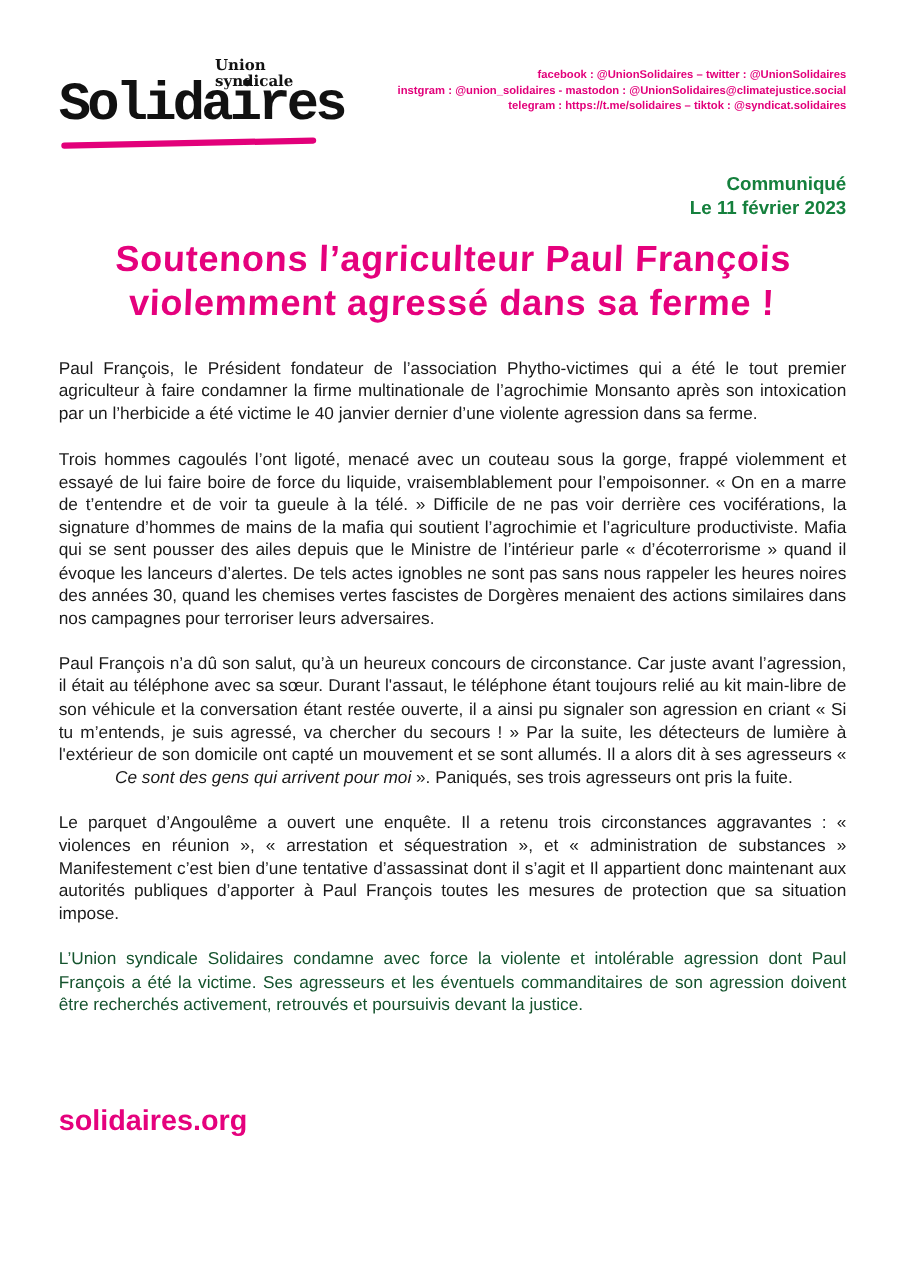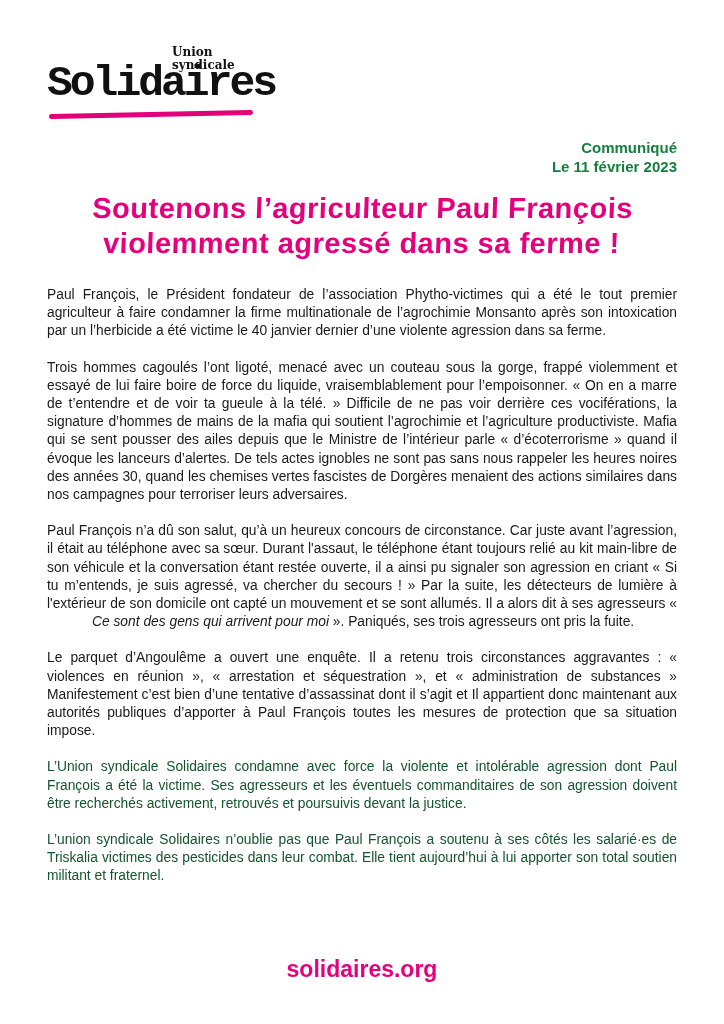--- a/index.html
+++ b/index.html
@@ -101,21 +101,20 @@
     margin-bottom: 18px;
   }
   .body-text p.pink-bold {
     color: #14532d;
     font-weight: normal;
   }
   .quote-italic { font-style: italic; margin-left: 45px; }
 
   
   .footer {
-    text-align: center;
     margin-top: 70px;
   }
   .website {
     color: #e5017d;
     font-weight: bold;
     font-size: 23px;
     text-decoration: none;
   }
 </style>
 </head>
@@ -123,38 +122,42 @@
 
 <div class="page">
 
   <div class="header">
     <div class="logo">
       <div class="logo-tagline">Union
 syndicale</div>
       <div class="logo-wordmark">Solidaires</div>
       <div class="logo-underline"></div>
     </div>
+    <div class="social">
+      <div>facebook : @UnionSolidaires – twitter : @UnionSolidaires</div>
+      <div>instgram : @union_solidaires - mastodon : @UnionSolidaires@climatejustice.social</div>
+      <div>telegram : https://t.me/solidaires – tiktok : @syndicat.solidaires</div>
+    </div>
   </div>
 
   <div class="communique">
     <div>Communiqué</div>
     <div>Le 11 février 2023</div>
   </div>
 
   <h1 class="doc-title">
     <span style="display:block">Soutenons l’agriculteur Paul François</span>
     <span style="display:block">violemment agressé dans sa ferme !</span>
   </h1>
 
   <div class="body-text">
     <p>Paul François, le Président fondateur de l’association Phytho-victimes qui a été le tout premier agriculteur à faire condamner la firme multinationale de l’agrochimie Monsanto après son intoxication par un l’herbicide a été victime le 40 janvier dernier d’une violente agression dans sa ferme.</p>
     <p>Trois hommes cagoulés l’ont ligoté, menacé avec un couteau sous la gorge, frappé violemment et essayé de lui faire boire de force du liquide, vraisemblablement pour l’empoisonner. « On en a marre de t’entendre et de voir ta gueule à la télé. » Difficile de ne pas voir derrière ces vociférations, la signature d’hommes de mains de la mafia qui soutient l’agrochimie et l’agriculture productiviste. Mafia qui se sent pousser des ailes depuis que le Ministre de l’intérieur parle « d’écoterrorisme »  quand il évoque les lanceurs d’alertes. De tels actes ignobles ne sont pas sans nous rappeler les heures noires des années 30, quand les chemises vertes fascistes de Dorgères menaient des actions similaires dans nos campagnes pour terroriser leurs adversaires.</p>
     <p><span>Paul François n’a dû son salut, qu’à un heureux concours de circonstance. Car juste avant l’agression, il était au téléphone avec sa sœur. Durant l'assaut, le téléphone étant toujours relié au kit main-libre de son véhicule et la conversation étant restée ouverte, il a ainsi pu signaler son agression en criant « Si tu m’entends, je suis agressé, va chercher du secours ! »  Par la suite, les détecteurs de lumière à l'extérieur de son domicile ont capté un mouvement et se sont allumés. Il a alors dit à ses agresseurs « </span><span class="quote-italic">Ce sont des gens qui arrivent pour moi</span><span> ». Paniqués, ses trois agresseurs ont pris la fuite.</span></p>
     <p>Le parquet d’Angoulême a ouvert une enquête. Il a retenu trois circonstances aggravantes : « violences en réunion », « arrestation et séquestration », et « administration de substances » Manifestement c’est bien d’une tentative d’assassinat dont il s’agit et Il appartient donc maintenant aux autorités publiques d’apporter à Paul François toutes les mesures de protection que sa situation impose.</p>
     <p class="pink-bold">L’Union syndicale Solidaires condamne avec force la violente et intolérable agression dont Paul François a été la victime. Ses agresseurs et les éventuels commanditaires de son agression doivent être recherchés activement, retrouvés et poursuivis devant la justice.</p>
-    <p class="pink-bold">L’union syndicale Solidaires n’oublie pas que Paul François a soutenu à ses côtés les salarié·es de Triskalia victimes des pesticides dans leur combat. Elle tient aujourd’hui à lui apporter son total soutien militant et fraternel.</p>
   </div>
 
   <div class="footer">
     <a href="#" class="website">solidaires.org</a>
   </div>
 
 </div>
 
 </body></html>

